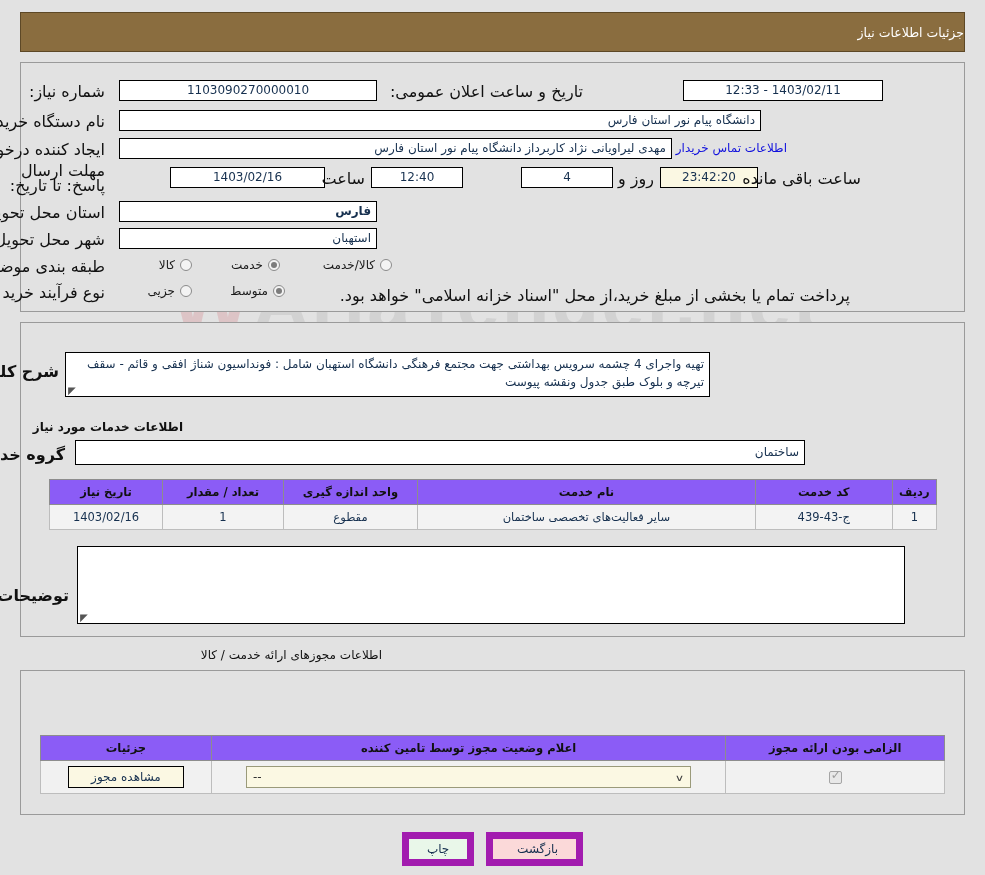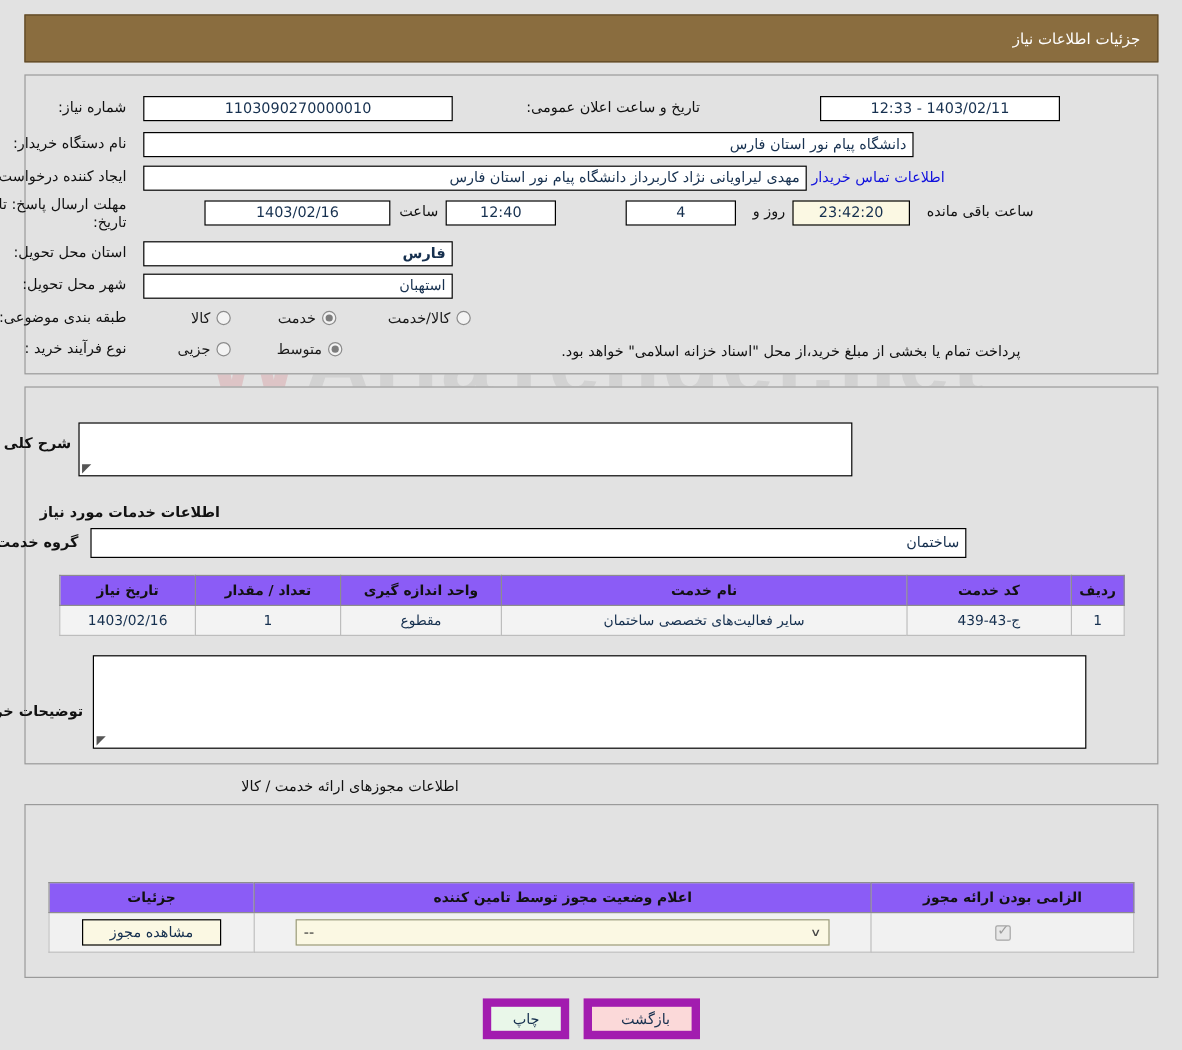--- a/index.html
+++ b/index.html
@@ -39,38 +39,37 @@
     height:40px;
     background:#8a6d3f;
     border:1px solid #5d4826;
     box-sizing:border-box;
     z-index:3;
   }
   .titlebar .t{
     color:#ffffff;
     font-size:12.5px;
     line-height:40px;
-    padding-right:14px;
   }
 
   
   .panel{
     position:absolute;
     background:#e2e2e2;
     border:1px solid #9a9a9a;
     box-sizing:border-box;
   }
   .panel-a{top:62px;right:20px;left:20px;height:250px;}
   .panel-b{top:322px;right:20px;left:20px;height:315px;}
   .panel-c{top:670px;right:20px;left:20px;height:145px;}
 
   
   .row{position:absolute;display:flex;align-items:center;}
   .lbl{
-    font-size:12px;color:#111;
+    font-size:16px;color:#111;
     white-space:nowrap;
   }
   .lbl-b{font-weight:bold;}
   .fld{
     background:#ffffff;
     border:1px solid #000000;
     box-sizing:border-box;
     height:21px;
     line-height:19px;
     font-size:12px;
@@ -238,20 +237,21 @@
 <div class="opt" style="position:absolute;top:284px;right:700px;">
   <span class="radio on"></span>
   <span>متوسط</span>
 </div>
 <span class="lbl" style="position:absolute;top:286px;right:135px;">پرداخت تمام یا بخشی از مبلغ خرید،از محل "اسناد خزانه اسلامی" خواهد بود.</span>
 
 <div class="panel panel-b"></div>
 
 <span class="lbl lbl-b" style="position:absolute;top:362px;right:926px;">شرح کلی نیاز:</span>
 <div class="ta" style="position:absolute;top:352px;right:275px;width:645px;height:45px;">
+  <span>تهیه واجرای 4 چشمه سرویس بهداشتی جهت مجتمع فرهنگی دانشگاه استهبان شامل : فونداسیون شناژ افقی و قائم - سقف تیرچه و بلوک طبق جدول ونقشه پیوست</span>
   <span class="grip">◥</span>
 </div>
 
 <div class="sectitle" style="top:420px;right:802px;">اطلاعات خدمات مورد نیاز</div>
 
 <span class="lbl lbl-b" style="position:absolute;top:445px;right:920px;">گروه خدمت:</span>
 <div class="fld" style="position:absolute;top:440px;right:180px;width:730px;height:25px;line-height:23px;">ساختمان</div>
 
 <table class="tbl" style="top:479px;right:48px;width:888px;">
   <thead>

